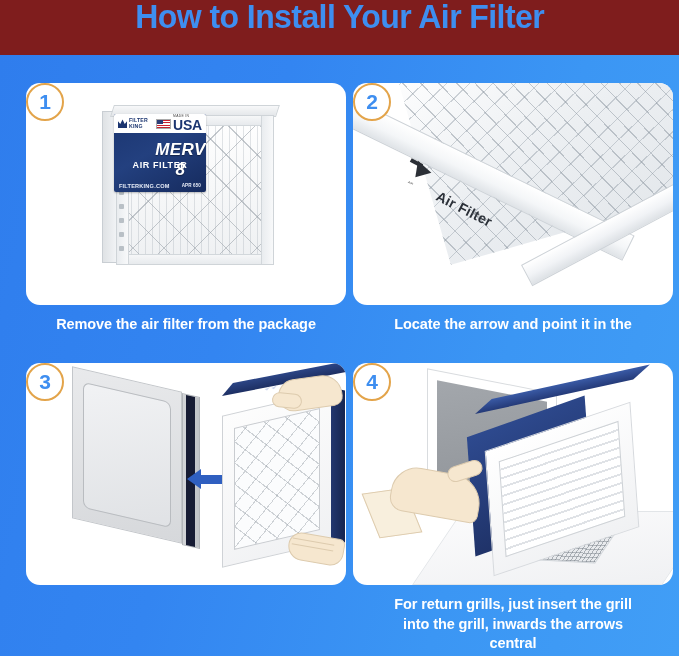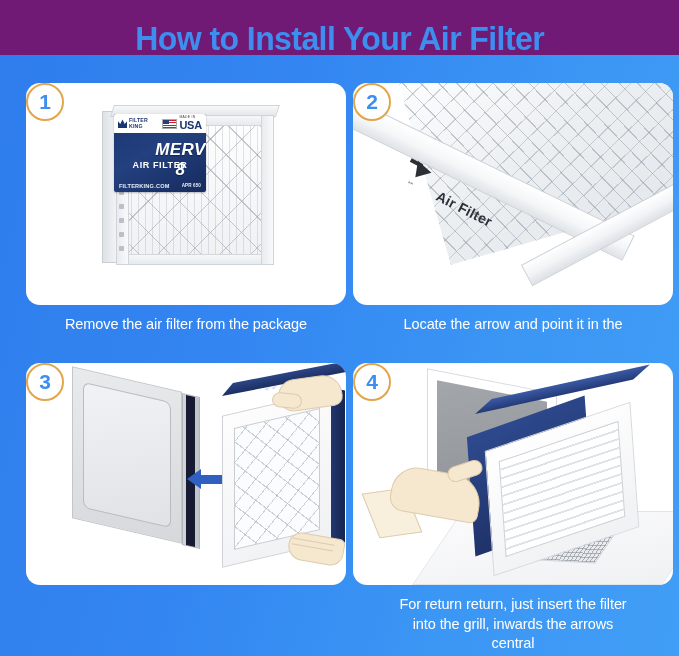--- a/index.html
+++ b/index.html
@@ -20,23 +20,23 @@
     background: #ffffff;
     overflow: hidden;
   }
 
   
   #title-bar {
     position: absolute;
     left: 0; top: 0;
     width: 679px;
     height: 55px;
-    background: #701a75;
+    background: #7f1d1d;
     display: flex;
-    align-items: flex-end;
+    align-items: flex-start;
     justify-content: center;
   }
   #page-title {
     font-size: 33px;
     font-weight: bold;
     color: #3e8ef0;
     letter-spacing: -0.6px;
     white-space: nowrap;
     line-height: 1;
     transform: scaleX(0.97);
@@ -74,21 +74,21 @@
     font-weight: bold;
     color: #3e8ef0;
     z-index: 6;
   }
   .badge { border: 2.5px solid #e3a44a; }
 
   .caption {
     position: absolute;
     color: #ffffff;
     font-size: 14.5px;
-    font-weight: normal;
+    font-weight: bold;
     text-align: center;
     line-height: 1.35;
     letter-spacing: -0.1px;
   }
 
   
   .art { position: absolute; overflow: hidden; }
 
   .f1-wrap { left: 76px; top: 22px; width: 180px; height: 165px; }
   .f1-side {
@@ -164,21 +164,21 @@
     background:
       repeating-linear-gradient(180deg,#c8202f 0 1.15px,#ffffff 1.15px 2.3px);
     position: relative; border: 0.4px solid #aaa;
   }
   .us-flag::after {
     content: ""; position: absolute; left: 0; top: 0; width: 5.5px; height: 4.3px;
     background: #2c3e77;
   }
   .usa-txt { line-height: 1; }
   .made-in { font-size: 3.4px; color: #444; letter-spacing: 0.3px; display: block; }
-  .usa-big { font-size: 11px; font-weight: bold; color: #1b3570; display: block; letter-spacing: -0.2px; }
+  .usa-big { font-size: 14px; font-weight: bold; color: #1b3570; display: block; letter-spacing: -0.2px; }
 
   .f1-merv {
     position: absolute; left: 0; right: 0; top: 26px;
     text-align: center;
     color: #ffffff;
     font-size: 17px; font-weight: bold;
     font-style: italic;
     letter-spacing: 0.4px;
     text-shadow: 0 1px 1px rgba(0,0,0,0.4);
     padding-left: 41px;
@@ -570,20 +570,20 @@
           <div class="p4-grill"></div>
           <div class="p4-cuff"></div>
           <div class="p4-hand"></div>
           <div class="p4-finger"></div>
         </div>
       </div>
       <div class="badge" style="left:8px; top:10px;">
         <span>4</span>
       </div>
       <div class="caption" style="left:8px; top:242px; width:320px;">
-        <span>For return return, just insert the filter</span><br>
+        <span>For return grills, just insert the grill</span><br>
         <span>into the grill, inwards the arrows</span><br>
         <span>central</span>
       </div>
     </div>
 
   </div>
 </div>
 
 </body></html>

